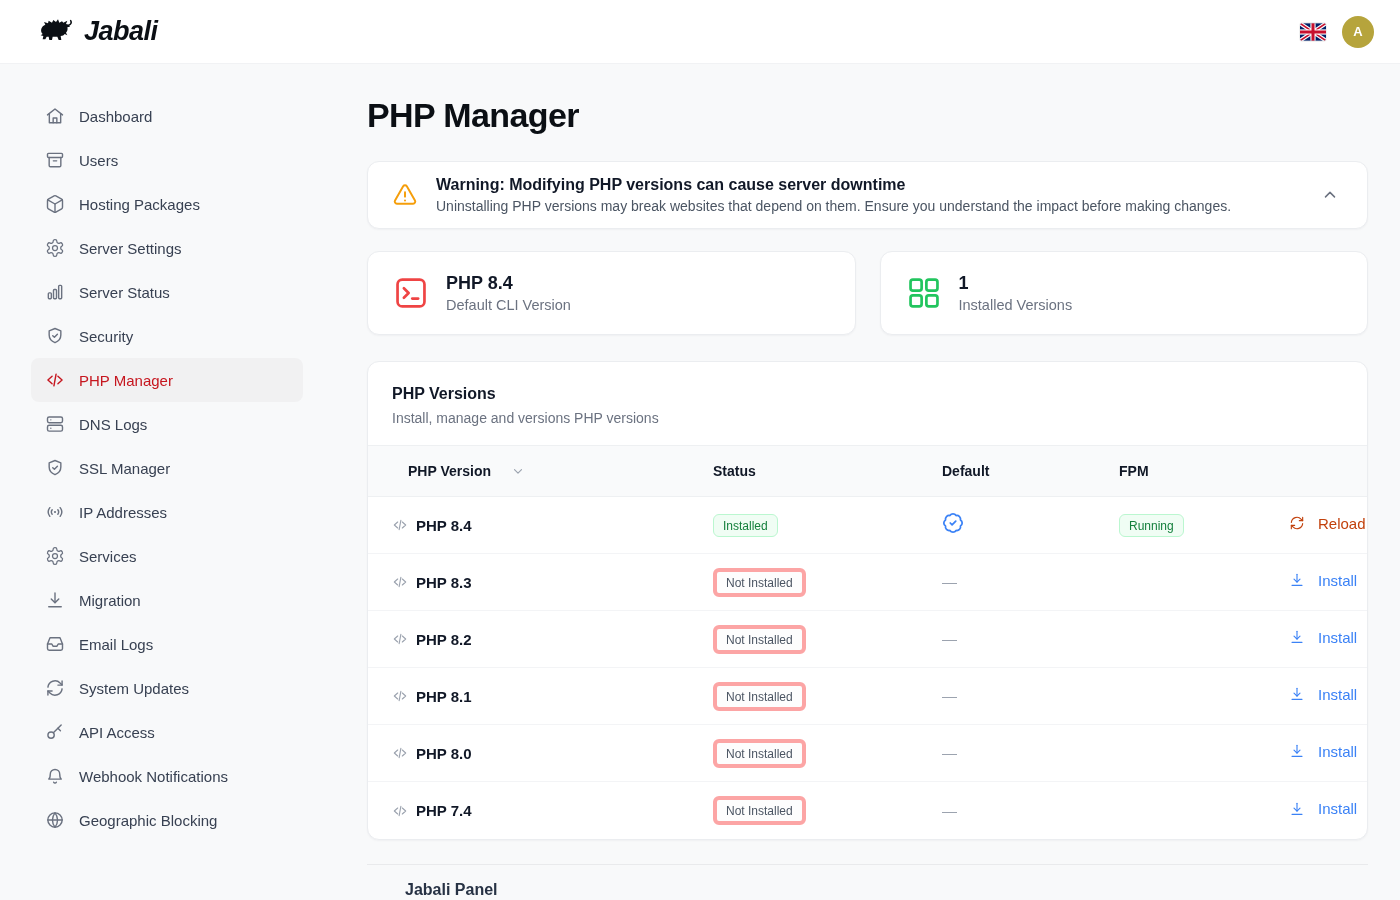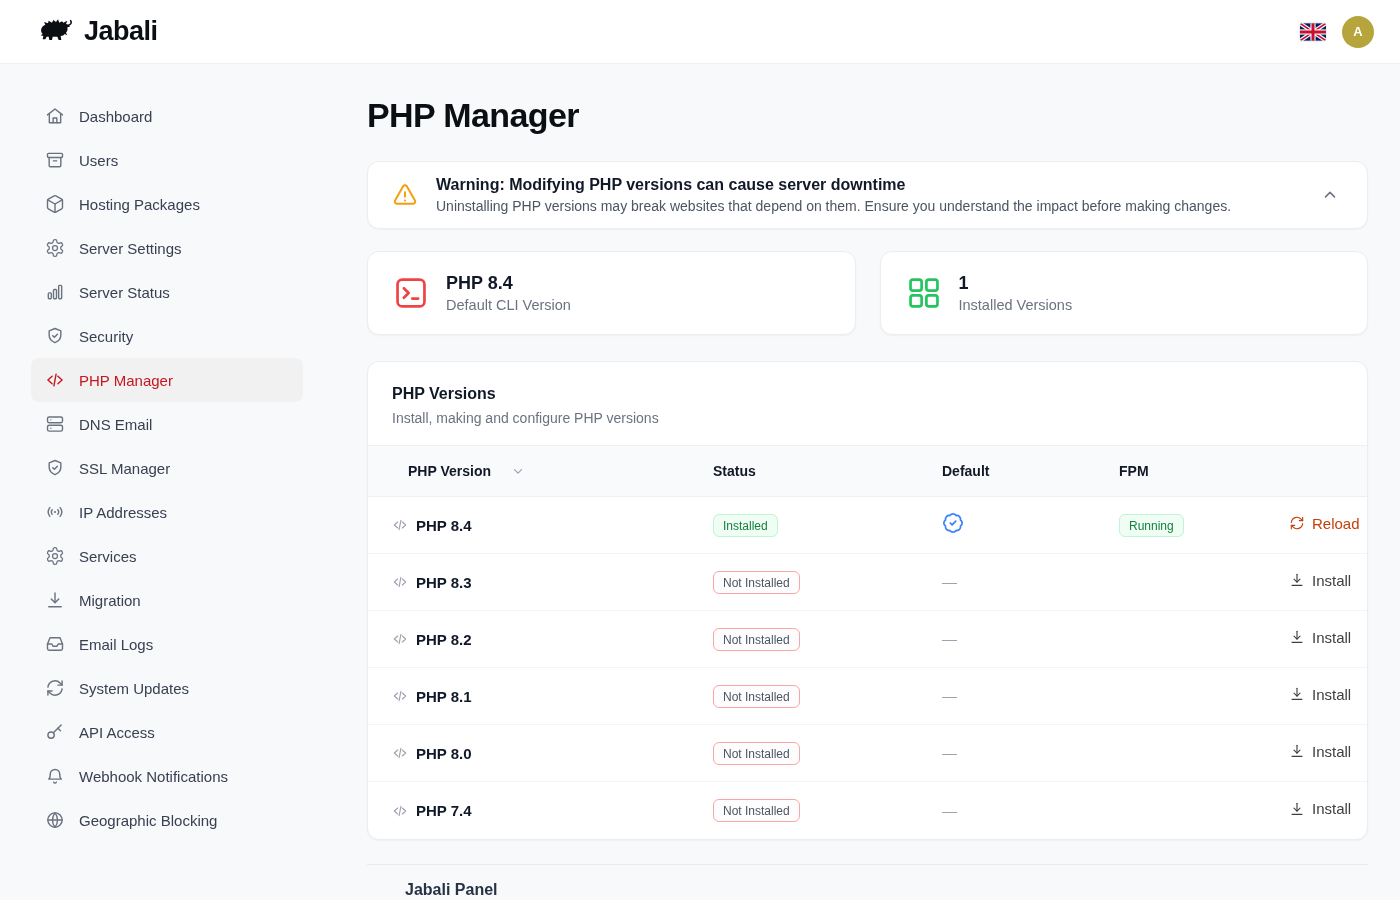--- a/index.html
+++ b/index.html
@@ -3,21 +3,21 @@
 <meta charset="utf-8">
 <style>
   * { box-sizing: border-box; margin: 0; padding: 0; }
   html,body { width:1400px; height:900px; overflow:hidden; }
   body { font-family:"Liberation Sans", sans-serif; background:#f8f9fa; color:#111827; }
   .app { display:flex; flex-direction:column; height:900px; }
 
   
   .header { flex:0 0 64px; background:#fff; border-bottom:1px solid #f1f2f4;
             display:flex; align-items:center; justify-content:space-between; padding:0 26px; }
-  .brand { display:flex; align-items:center; gap:10px; }
+  .brand { display:flex; align-items:center; gap:10px;font-style:italic; }
   .brand svg { width:48px; height:32px; }
   .brand-name { font-size:27px; font-weight:800; letter-spacing:-0.5px; color:#0b0f14; }
   .header-right { display:flex; align-items:center; gap:16px; }
   .flag { width:26px; height:18px; border-radius:3px; overflow:hidden; display:block; cursor:pointer; box-shadow:0 0 0 1px rgba(0,0,0,.06); }
   .avatar { width:32px; height:32px; border-radius:50%; background:#b6a43c; color:#fff; font-size:13px;
             font-weight:700; display:flex; align-items:center; justify-content:center; cursor:pointer; }
 
   
   .shell { display:flex; flex:1; overflow:hidden; }
   .sidebar { flex:0 0 304px; padding:30px 16px 0; overflow:hidden;margin-left:15px; }
@@ -59,29 +59,29 @@
   .thead { background:#f9fafb; border-top:1px solid #eef0f2; border-bottom:1px solid #eef0f2; height:52px;
            font-size:14px; font-weight:700; color:#111827; }
   .th-version { padding-left:40px; display:flex; align-items:center; gap:20px; cursor:pointer; }
   .th-version svg { width:14px; height:14px; color:#9ca3af; }
   .trow { height:57px; border-bottom:1px solid #f3f4f6; }
   .trow:last-child { border-bottom:none; }
   .cell-version { padding-left:24px; display:flex; align-items:center; gap:8px; font-size:15px; font-weight:700; color:#111827; }
   .cell-version svg { width:16px; height:16px; color:#9ca3af; }
   .badge { display:inline-block; font-size:12px; line-height:1; padding:5px 9px 4px; border-radius:6px; }
   .badge.green { color:#15803d; background:#f0fdf4; border:1px solid #bbf7d0; }
-  .badge.neutral { color:#4b5563; background:#fdfdfd; border:1px solid #fca5a5; }
+  .badge.neutral { color:#4b5563; background:#fdfdfd; border:4px solid #fca5a5; }
   .dash { color:#9ca3af; font-size:15px; }
   .cell-default svg { width:22px; height:22px; color:#3b82f6; display:block; }
   .cell-action { justify-self:end; padding-right:26px; }
-  .action-link { display:inline-flex; align-items:center; gap:7px; font-size:15px; background:none; border:none;
+  .action-link { display:inline-flex; align-items:center; gap:13px; font-size:15px; background:none; border:none;
                  cursor:pointer; font-family:inherit; }
   .action-link svg { width:16px; height:16px; }
   .action-link.reload { color:#c2410c; }
-  .action-link.install { color:#404040; }
+  .action-link.install { color:#3b82f6; }
 
   
   .footer { margin-top:24px; border-top:1px solid #e9eaec; padding:16px 0 0 38px; }
   .footer-title { font-size:16px; font-weight:700; color:#273244; }
 </style>
 </head>
 <body>
 
 <div class="app">
 
@@ -181,21 +181,21 @@
           <span>PHP Manager</span>
         </div>
         <div class="nav-item">
           <span style="display: flex;">
             <svg viewBox="0 0 24 24" fill="none" stroke="currentColor" stroke-width="1.7" stroke-linecap="round" stroke-linejoin="round">
               <rect x="3" y="3.5" width="18" height="7" rx="2"></rect>
               <rect x="3" y="13.5" width="18" height="7" rx="2"></rect>
               <path d="M7 7h.01M7 17h.01"></path>
             </svg>
           </span>
-          <span>DNS Email</span>
+          <span>DNS Logs</span>
         </div>
         <div class="nav-item">
           <span style="display: flex;">
             <svg viewBox="0 0 24 24" fill="none" stroke="currentColor" stroke-width="1.7" stroke-linecap="round" stroke-linejoin="round">
               <path d="M12 3 5 5.8v5.1c0 4.4 2.9 7.6 7 9.1 4.1-1.5 7-4.7 7-9.1V5.8Z"></path>
               <path d="m9.3 11.6 2 2 3.6-3.8"></path>
             </svg>
           </span>
           <span>SSL Manager</span>
         </div>
@@ -324,21 +324,21 @@
           <div>
             <div class="stat-value">1</div>
             <div class="stat-label">Installed Versions</div>
           </div>
         </div>
       </div>
 
       <div class="card table-card">
         <div class="table-head">
           <div class="table-title">PHP Versions</div>
-          <div class="table-subtitle">Install, making and configure PHP versions</div>
+          <div class="table-subtitle">Install, manage and versions PHP versions</div>
         </div>
         <div class="grid-row thead">
           <div class="th-version">
             <span>PHP Version</span>
             <svg viewBox="0 0 24 24" fill="none" stroke="currentColor" stroke-width="2" stroke-linecap="round" stroke-linejoin="round">
                 <path d="m6 9.5 6 6 6-6"></path>
               </svg>
           </div>
           <div>Status</div>
           <div>Default</div>

